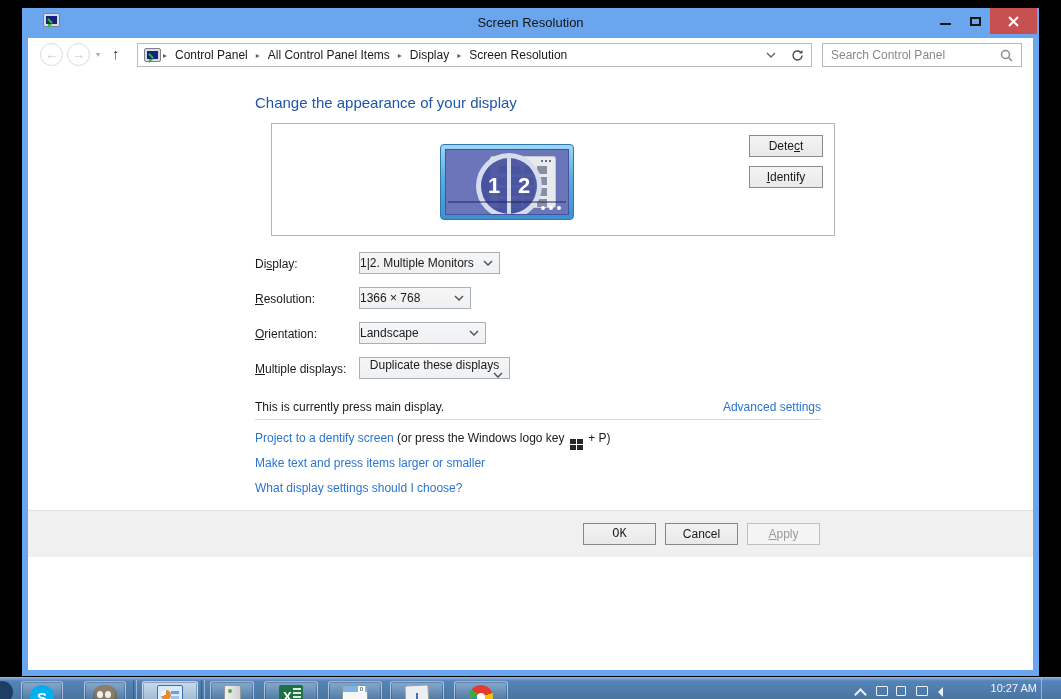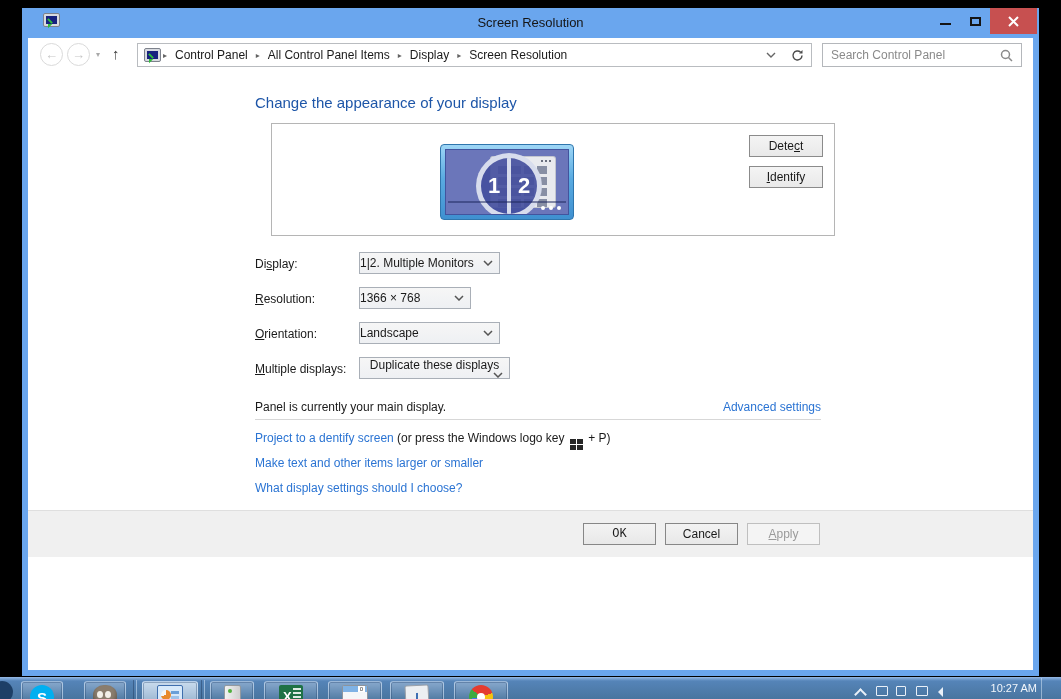--- a/index.html
+++ b/index.html
@@ -324,54 +324,54 @@
         <span class="chev">
           <svg width="10" height="6" viewBox="0 0 10 6">
               <polyline points="1,1 5,5 9,1" fill="none" stroke="#555" stroke-width="1.5"></polyline>
             </svg>
         </span>
       </div>
 
       <div class="abs fld-label" style="top:289px;">
         <span></span><span class="key">O</span><span>rientation:</span>
       </div>
-      <div class="abs dd" style="top:284px; width:141px;">
+      <div class="abs dd" style="top:284px; width:127px;">
         <span>Landscape</span>
         <span class="chev">
           <svg width="10" height="6" viewBox="0 0 10 6">
               <polyline points="1,1 5,5 9,1" fill="none" stroke="#555" stroke-width="1.5"></polyline>
             </svg>
         </span>
       </div>
 
       <div class="abs fld-label" style="top:324px;">
         <span></span><span class="key">M</span><span>ultiple displays:</span>
       </div>
       <div class="abs dd" style="top:319px; width:151px;flex-direction:column;">
         <span>Duplicate these displays</span>
         <span class="chev">
           <svg width="10" height="6" viewBox="0 0 10 6">
               <polyline points="1,1 5,5 9,1" fill="none" stroke="#555" stroke-width="1.5"></polyline>
             </svg>
         </span>
       </div>
 
-      <div class="abs note">Panel is currently your main display.</div>
+      <div class="abs note">This is currently press main display.</div>
       <div class="abs adv-link link">Advanced settings</div>
       <div class="abs divider1"></div>
 
       <div class="abs project-line">
         <span class="link">Project to a dentify screen</span><span> (or press the Windows logo key </span><span class="winlogo">
             <i></i>
             <i></i>
             <i></i>
             <i></i>
           </span><span> + P)</span>
       </div>
-      <div class="abs link2 link">Make text and other items larger or smaller</div>
+      <div class="abs link2 link">Make text and press items larger or smaller</div>
       <div class="abs link3 link">What display settings should I choose?</div>
 
       <div class="abs full-divider"></div>
       <div class="abs footer-band"></div>
       <div class="btn btn-ok">OK</div>
       <div class="btn btn-cancel">Cancel</div>
       <div class="btn btn-apply">
         <span><span></span><span class="key">A</span><span>pply</span></span>
       </div>
 

